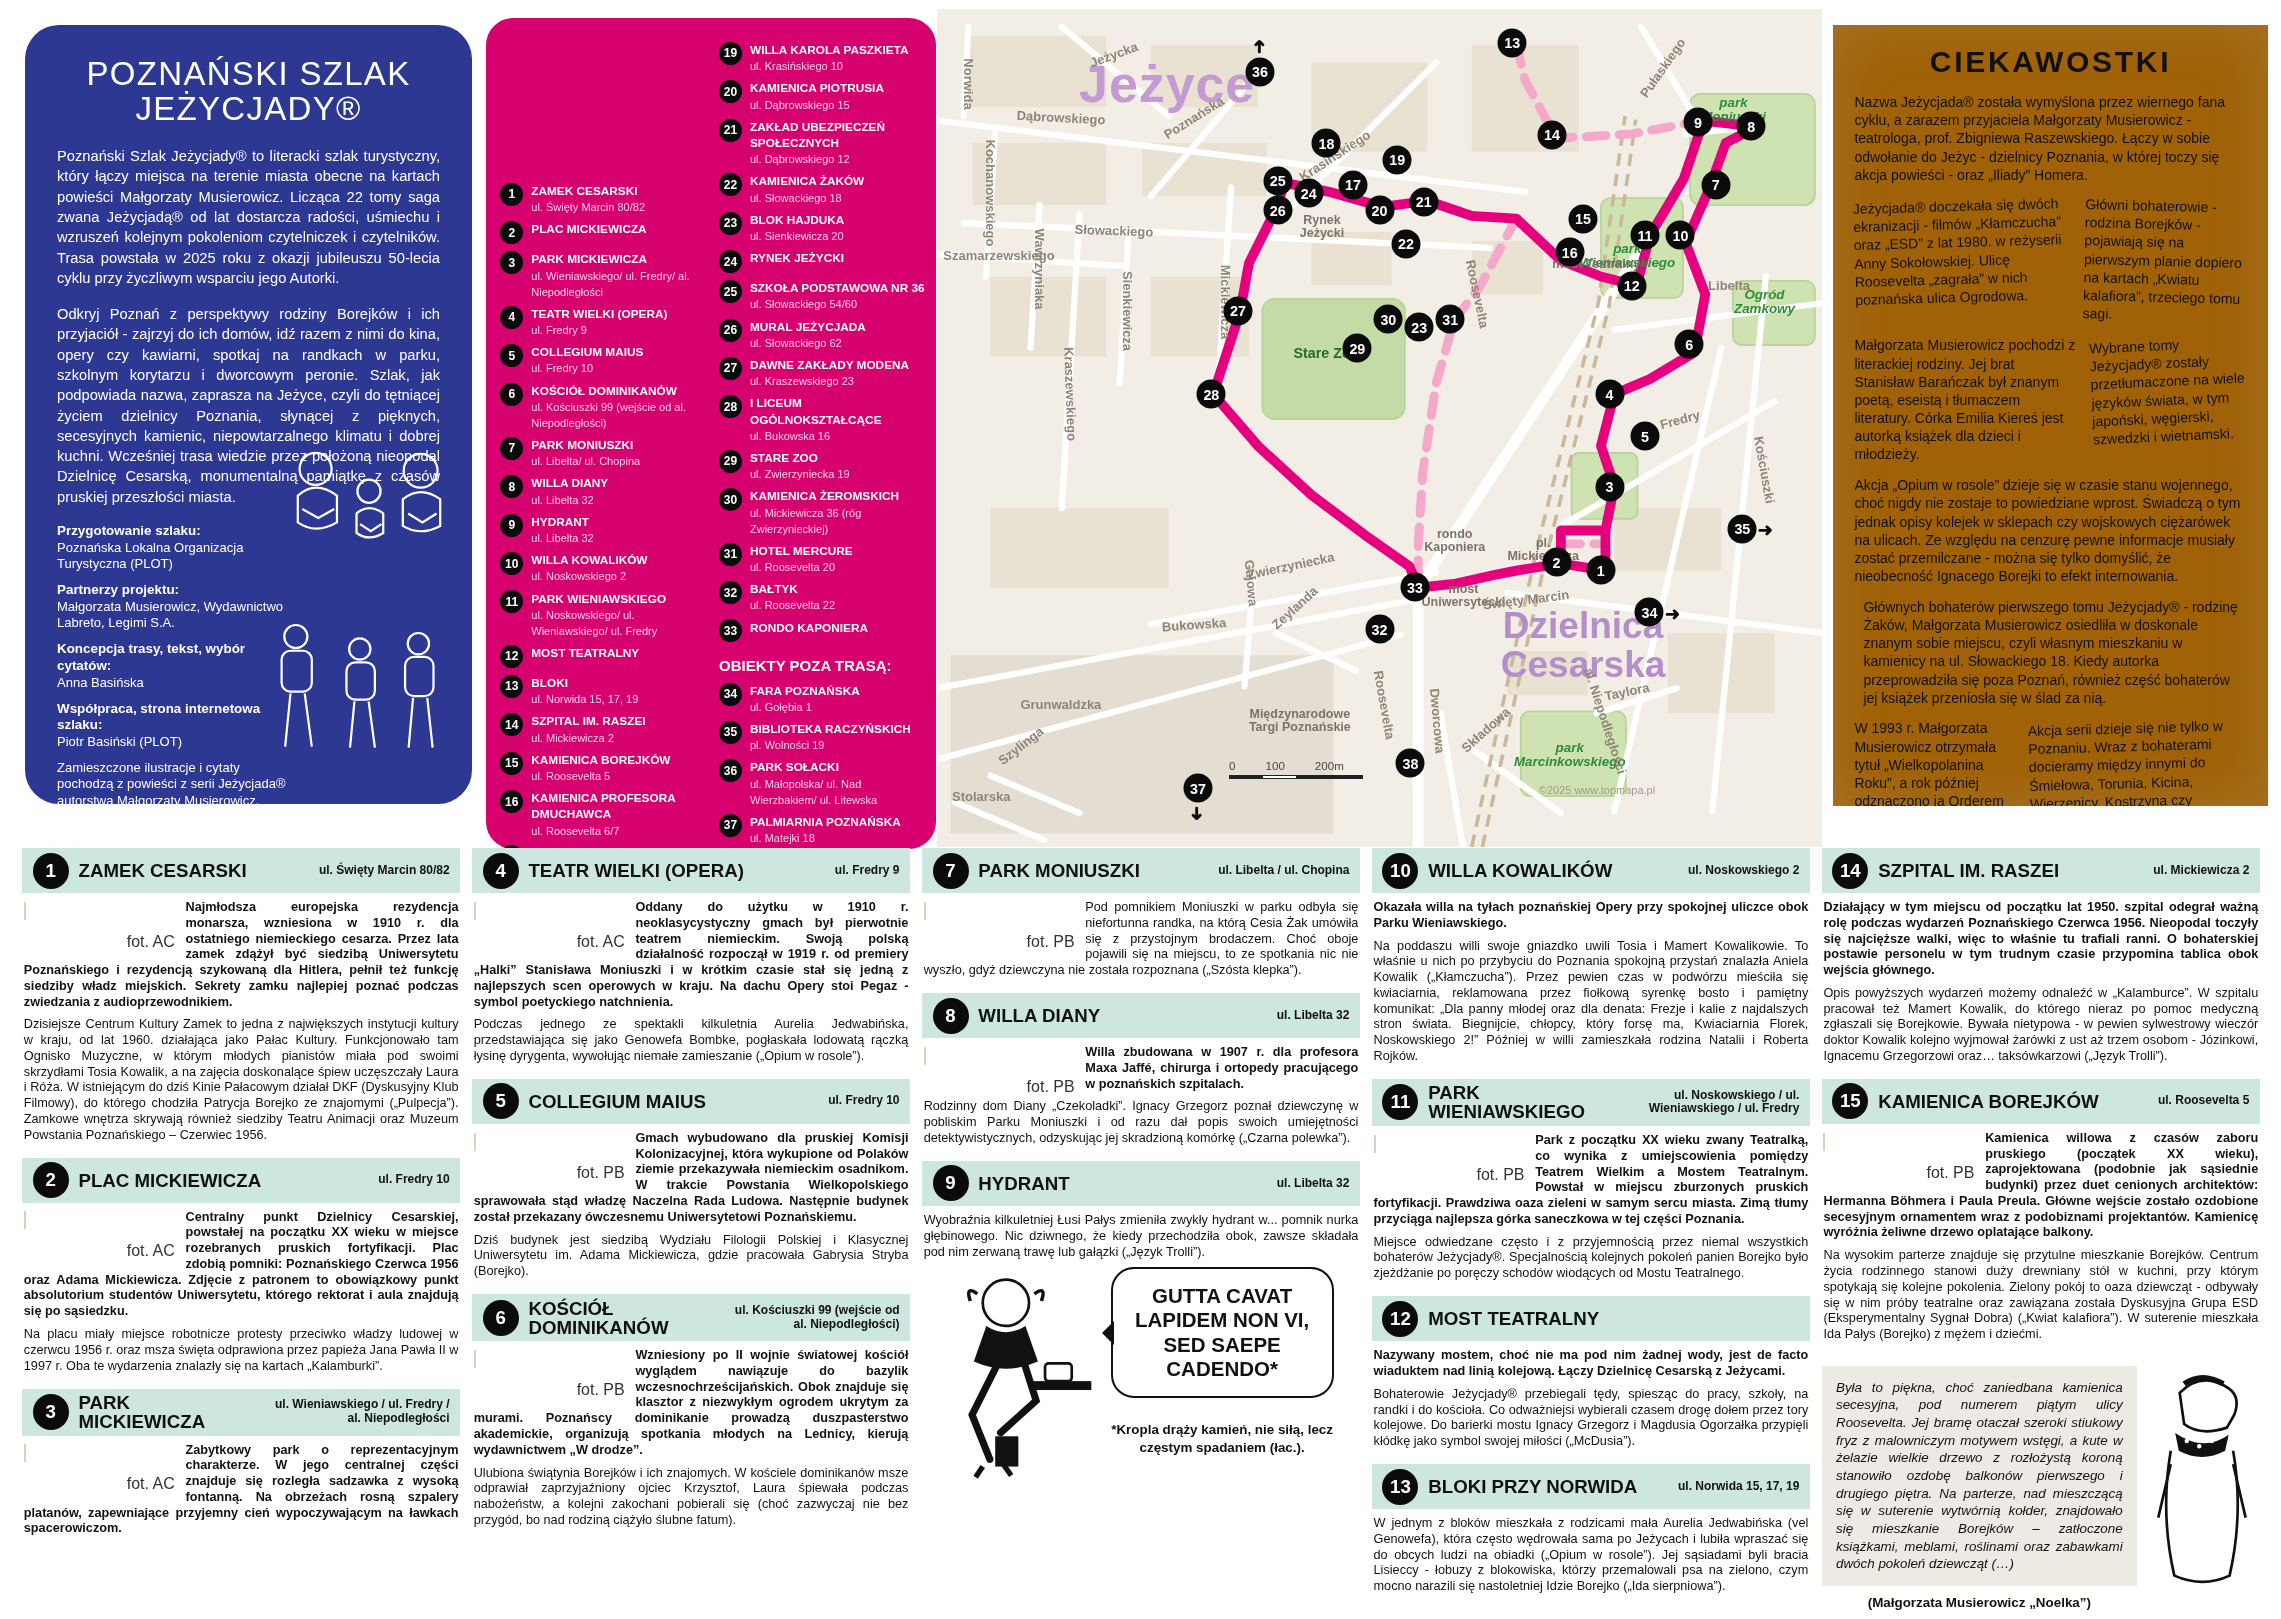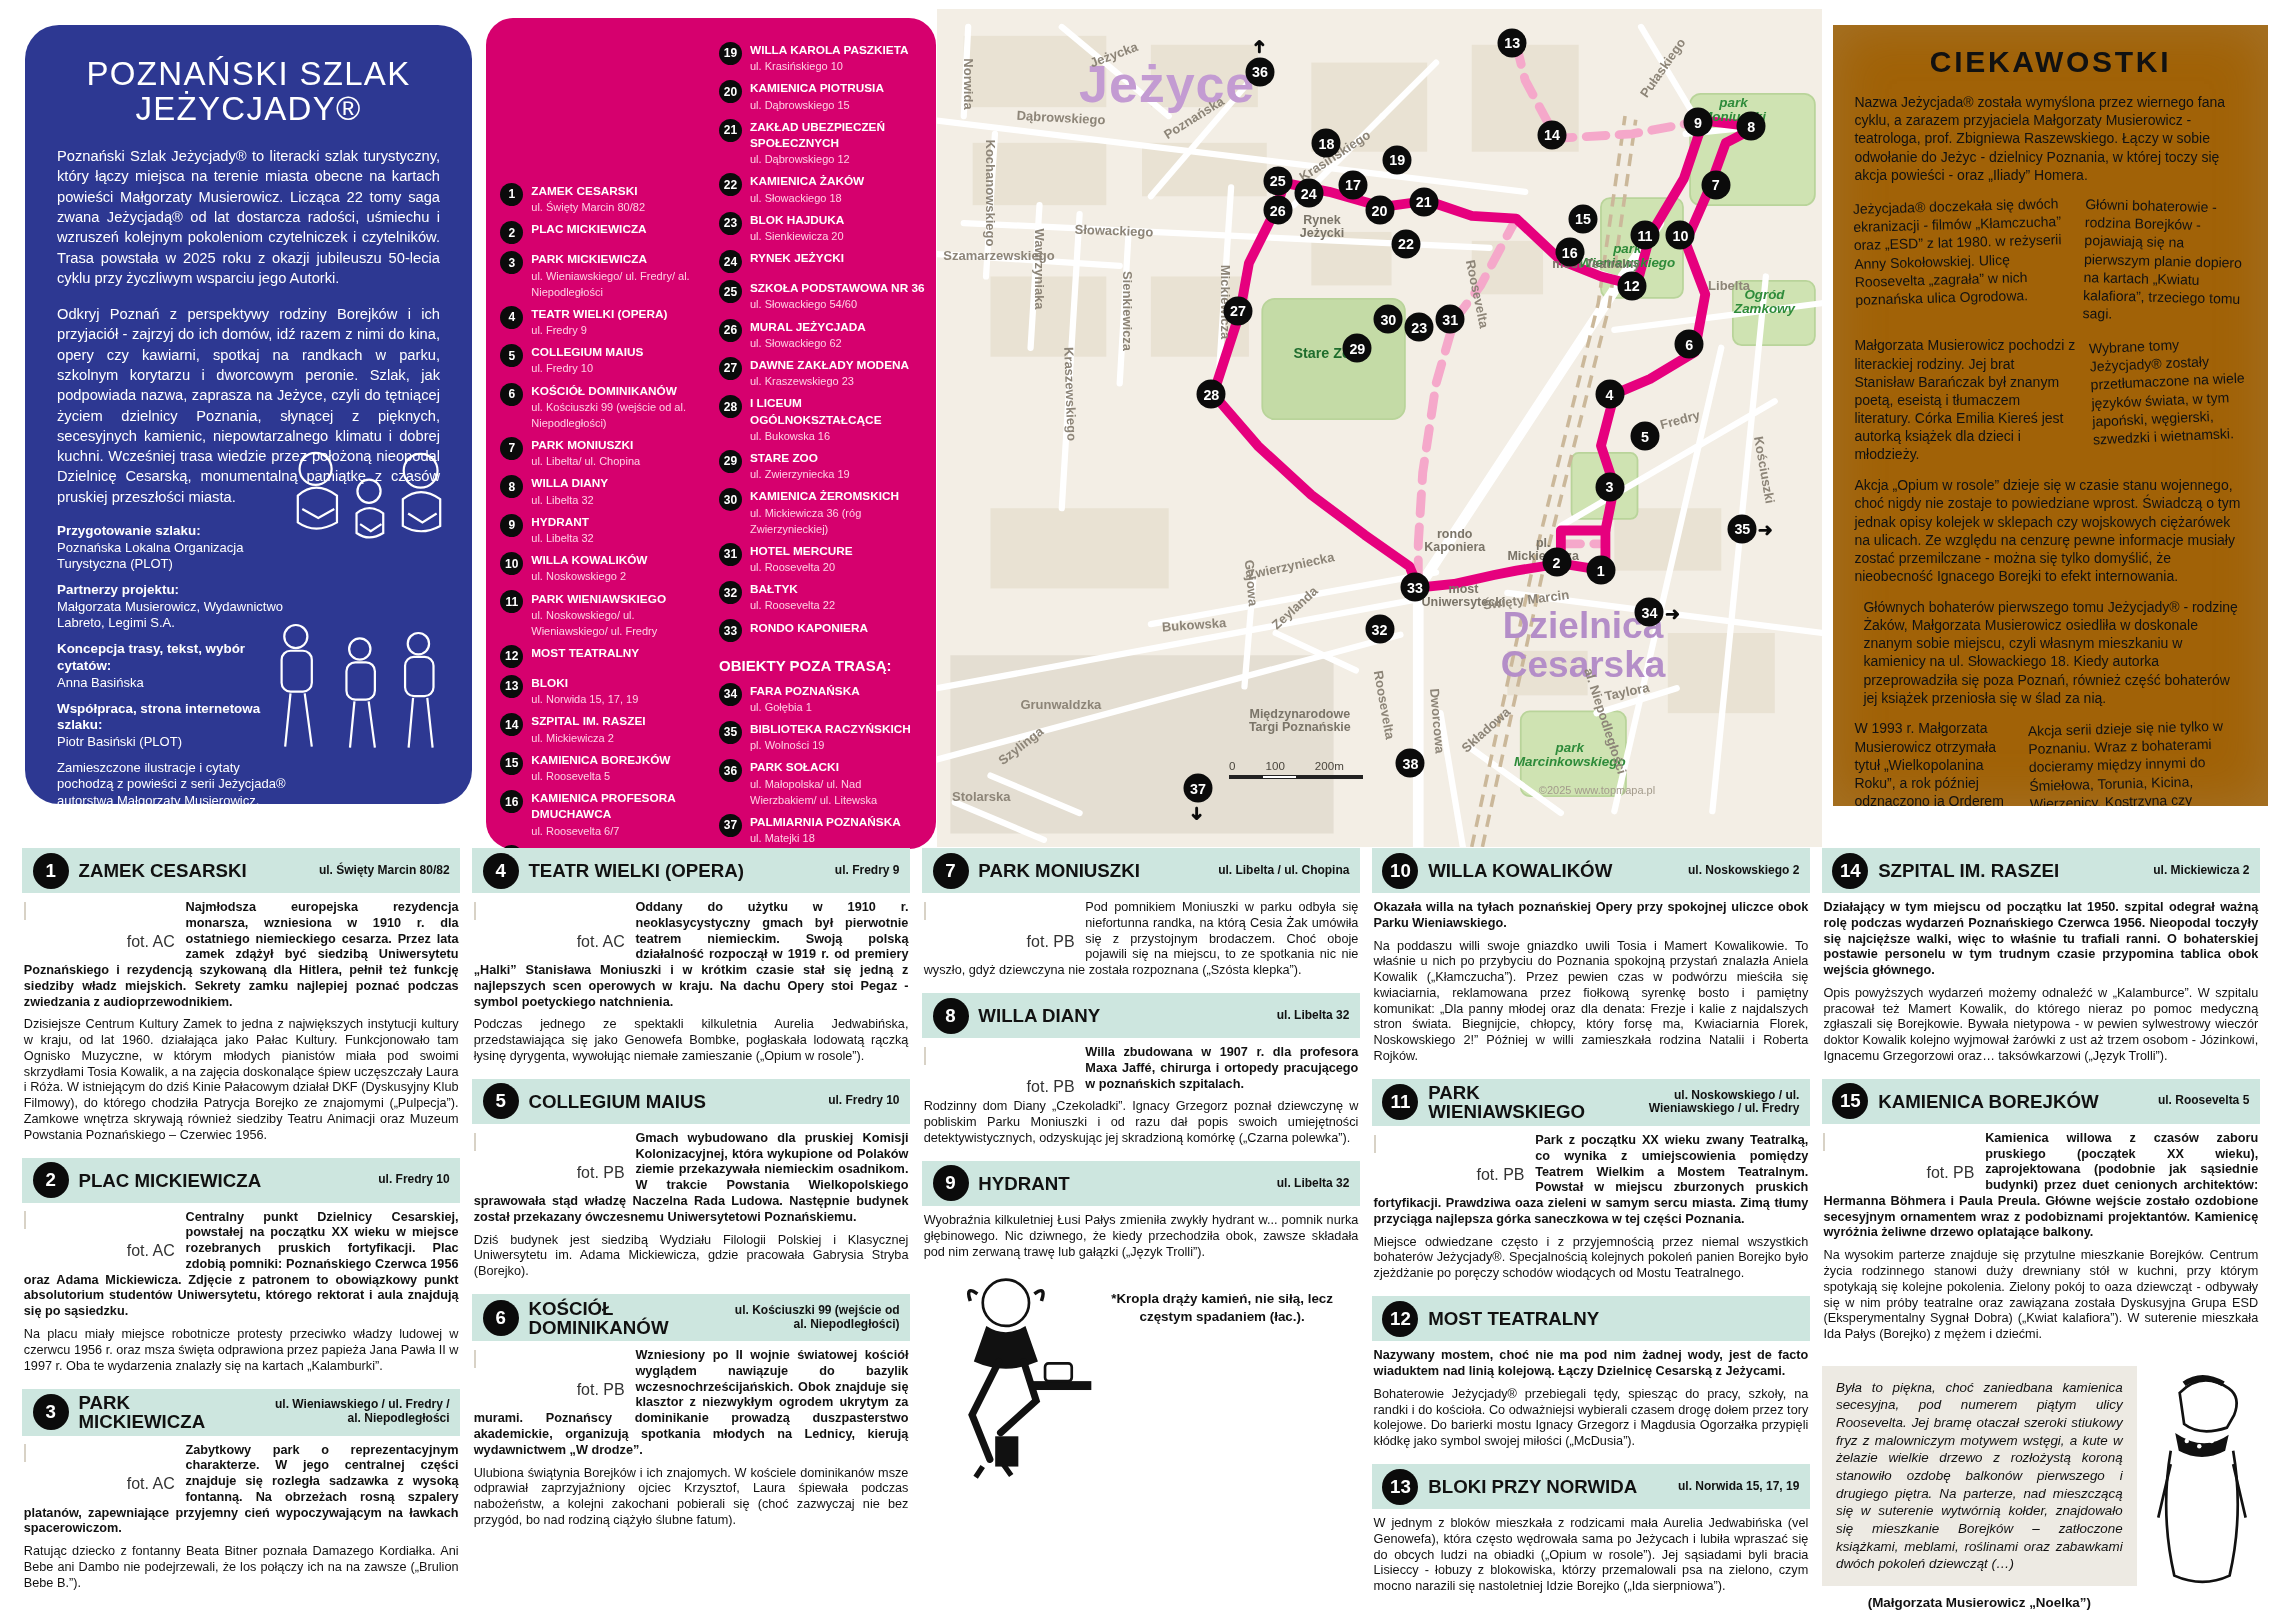--- a/index.html
+++ b/index.html
@@ -593,21 +593,20 @@
       </div>
       <div class="sec-head" data-name="section-3-header">
         <span class="ncir" data-name="section-number-badge">3</span>
         <span class="sec-title" data-name="section-title">PARK MICKIEWICZA</span>
         <span class="sec-addr" data-name="section-address">ul. Wieniawskiego / ul. Fredry / al. Niepodległości</span>
       </div>
       <div class="sec-content" data-name="section-3-content">
         <span class="photo-wrap" data-name="photo-park-mickiewicza"><span class="photo ph-fountain" data-name="photo-image"></span>
           <div class="photo-credit" data-name="photo-credit">fot. AC</div></span>
         <p class="lead" data-name="section-lead">Zabytkowy park o reprezentacyjnym charakterze. W jego centralnej części znajduje się rozległa sadzawka z wysoką fontanną. Na obrzeżach rosną szpalery platanów, zapewniające przyjemny cień wypoczywającym na ławkach spacerowiczom.</p>
-        <p data-name="section-body">Ratując dziecko z fontanny Beata Bitner poznała Damazego Kordiałka. Ani Bebe ani Dambo nie podejrzewali, że los połączy ich na na zawsze („Brulion Bebe B.”).</p>
       </div>
     </div>
 
     <div class="col" data-name="column-2">
       <div class="sec-head" data-name="section-4-header">
         <span class="ncir" data-name="section-number-badge">4</span>
         <span class="sec-title" data-name="section-title">TEATR WIELKI (OPERA)</span>
         <span class="sec-addr" data-name="section-address">ul. Fredry 9</span>
       </div>
       <div class="sec-content" data-name="section-4-content">
@@ -674,20 +673,21 @@
             <circle cx="92" cy="40" r="26" fill="none" stroke="#111" stroke-width="3"></circle>
             <path d="M60 30 q-14 -10 -8 8 M124 30 q14 -10 8 8" stroke="#111" stroke-width="4" fill="none"></path>
             <path d="M70 66 q22 14 44 0 l14 40 q-36 16 -72 0 z" fill="#111"></path>
             <path d="M84 106 l-30 60 l20 50 M112 106 l14 44 l-40 36" stroke="#111" stroke-width="8" fill="none" stroke-linecap="round"></path>
             <rect x="118" y="128" width="70" height="10" fill="#111"></rect>
             <rect x="136" y="108" width="30" height="20" rx="4" fill="none" stroke="#111" stroke-width="3"></rect>
             <path d="M88 220 l10 14 M66 224 l-8 12" stroke="#111" stroke-width="6"></path>
             <rect x="80" y="190" width="26" height="34" fill="#111"></rect>
           </svg>
           <div class="bubble-box" data-name="bubble-box">
+            <div class="speech-bubble" data-name="latin-speech-bubble">GUTTA CAVAT LAPIDEM NON VI, SED SAEPE CADENDO*</div>
             <div class="bubble-note" data-name="latin-translation-note">*Kropla drąży kamień, nie siłą, lecz częstym spadaniem (łac.).</div>
           </div>
         </div>
       </div>
     </div>
 
     <div class="col" data-name="column-4">
       <div class="sec-head" data-name="section-10-header">
         <span class="ncir" data-name="section-number-badge">10</span>
         <span class="sec-title" data-name="section-title">WILLA KOWALIKÓW</span>

